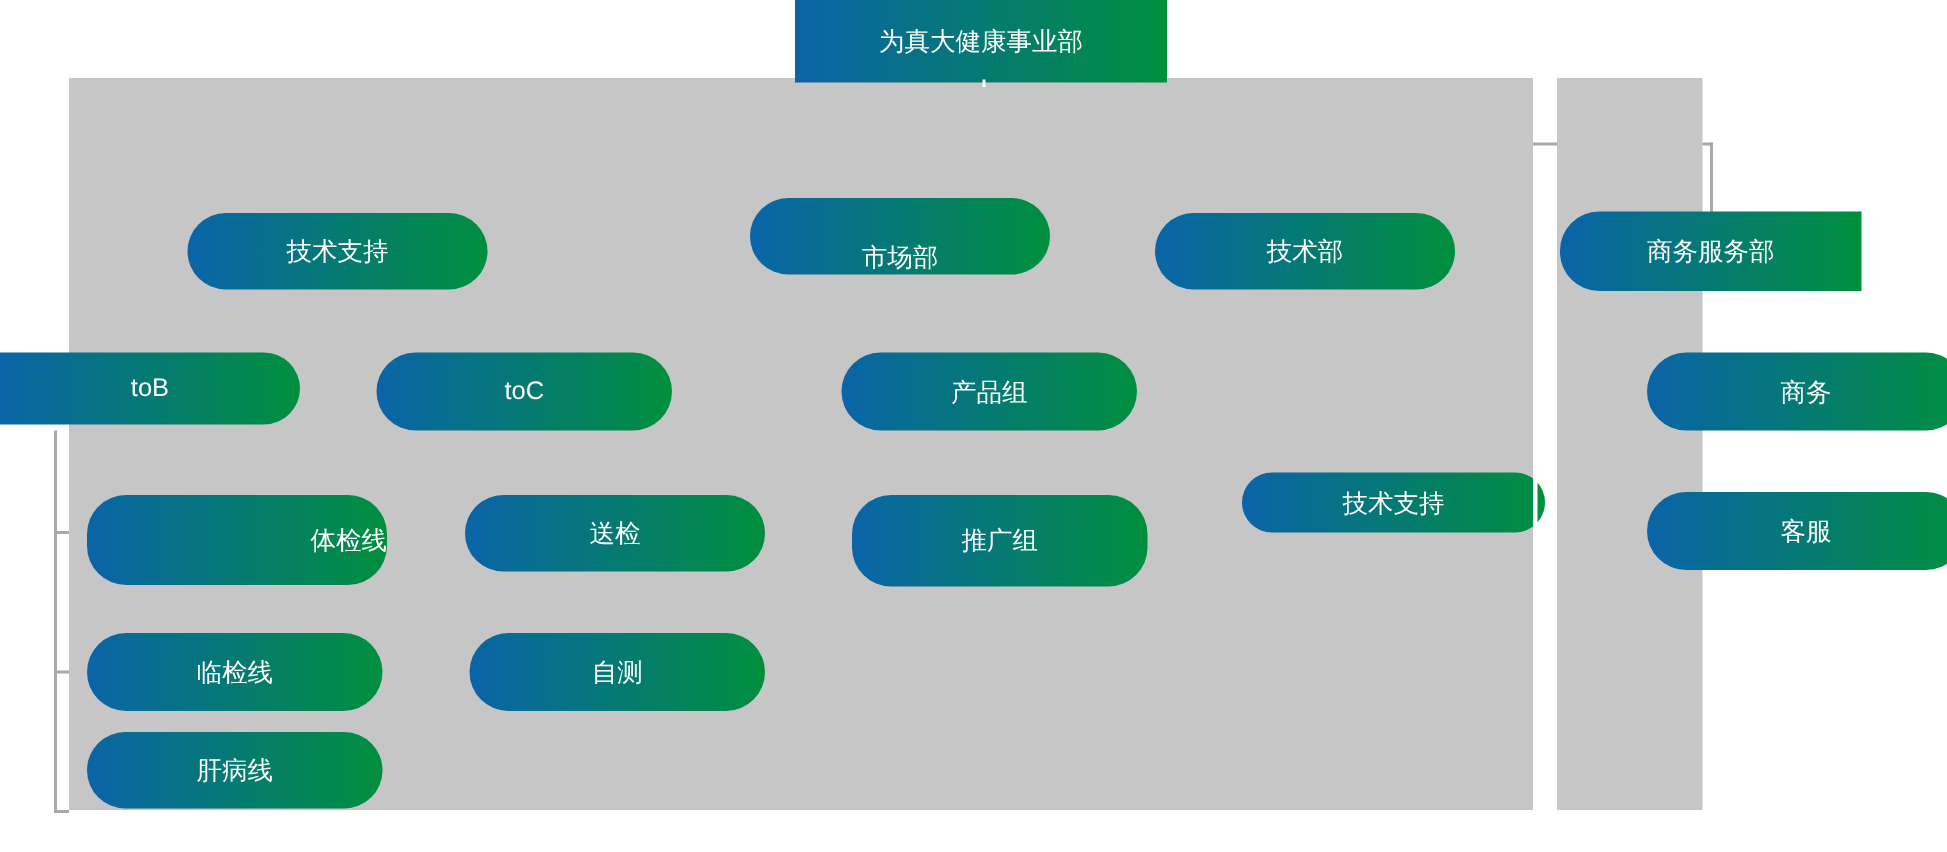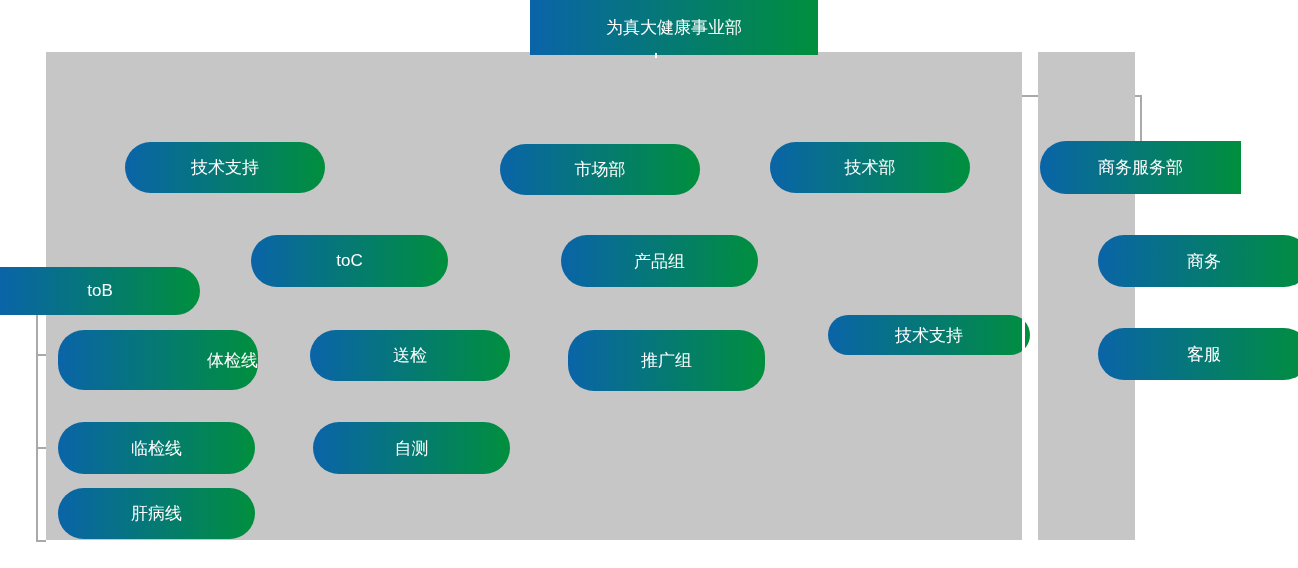--- a/index.html
+++ b/index.html
@@ -56,39 +56,39 @@
   <div class="cline" style="left:656px;top:95px;width:486px;height:2px;"></div>
   <div class="cline" style="left:1140px;top:95px;width:2px;height:49px;"></div>
   <div class="cline" style="left:36px;top:287px;width:2px;height:255px;"></div>
   <div class="cline" style="left:36px;top:354px;width:10px;height:2px;"></div>
   <div class="cline" style="left:36px;top:447px;width:10px;height:2px;"></div>
   <div class="cline" style="left:36px;top:540px;width:10px;height:2px;"></div>
 
   <div class="panel" style="left:46px;top:52px;width:976px;height:488px;"></div>
   <div class="panel" style="left:1038px;top:52px;width:97px;height:488px;"></div>
 
-  <div class="node rootnode" style="left:530px;top:0;width:288px;height:55px;">
+  <div class="node rootnode" style="left:530px;top:0;width:248px;height:55px;">
     <span>为真大健康事业部</span>
   </div>
   <div class="overlay-white" style="left:655px;top:53px;width:2px;height:5px;z-index:3;"></div>
 
   <div class="node pill" style="left:125px;top:142px;width:200px;height:51px;">
     <span>技术支持</span>
   </div>
-  <div class="node pill" style="left:500px;top:144px;width:200px;height:51px;">
+  <div class="node pill" style="left:500px;top:132px;width:200px;height:51px;align-items:flex-end;">
     <span>市场部</span>
   </div>
   <div class="node pill" style="left:770px;top:142px;width:200px;height:51px;">
     <span>技术部</span>
   </div>
   <div class="node pill flat-right" style="left:1040px;top:141px;width:201px;height:53px;text-align:center;">
     <span>商务服务部</span>
   </div>
 
-  <div class="node pill flat-left" style="left:0;top:235px;width:200px;height:48px;margin-top:32px;">
+  <div class="node pill flat-left" style="left:0;top:235px;width:200px;height:48px;">
     <span>toB</span>
   </div>
   <div class="node pill" style="left:251px;top:235px;width:197px;height:52px;">
     <span>toC</span>
   </div>
   <div class="node pill" style="left:561px;top:235px;width:197px;height:52px;align-items:center;">
     <span>产品组</span>
   </div>
   <div class="node pill" style="left:1098px;top:235px;width:212px;height:52px;">
     <span>商务</span>

